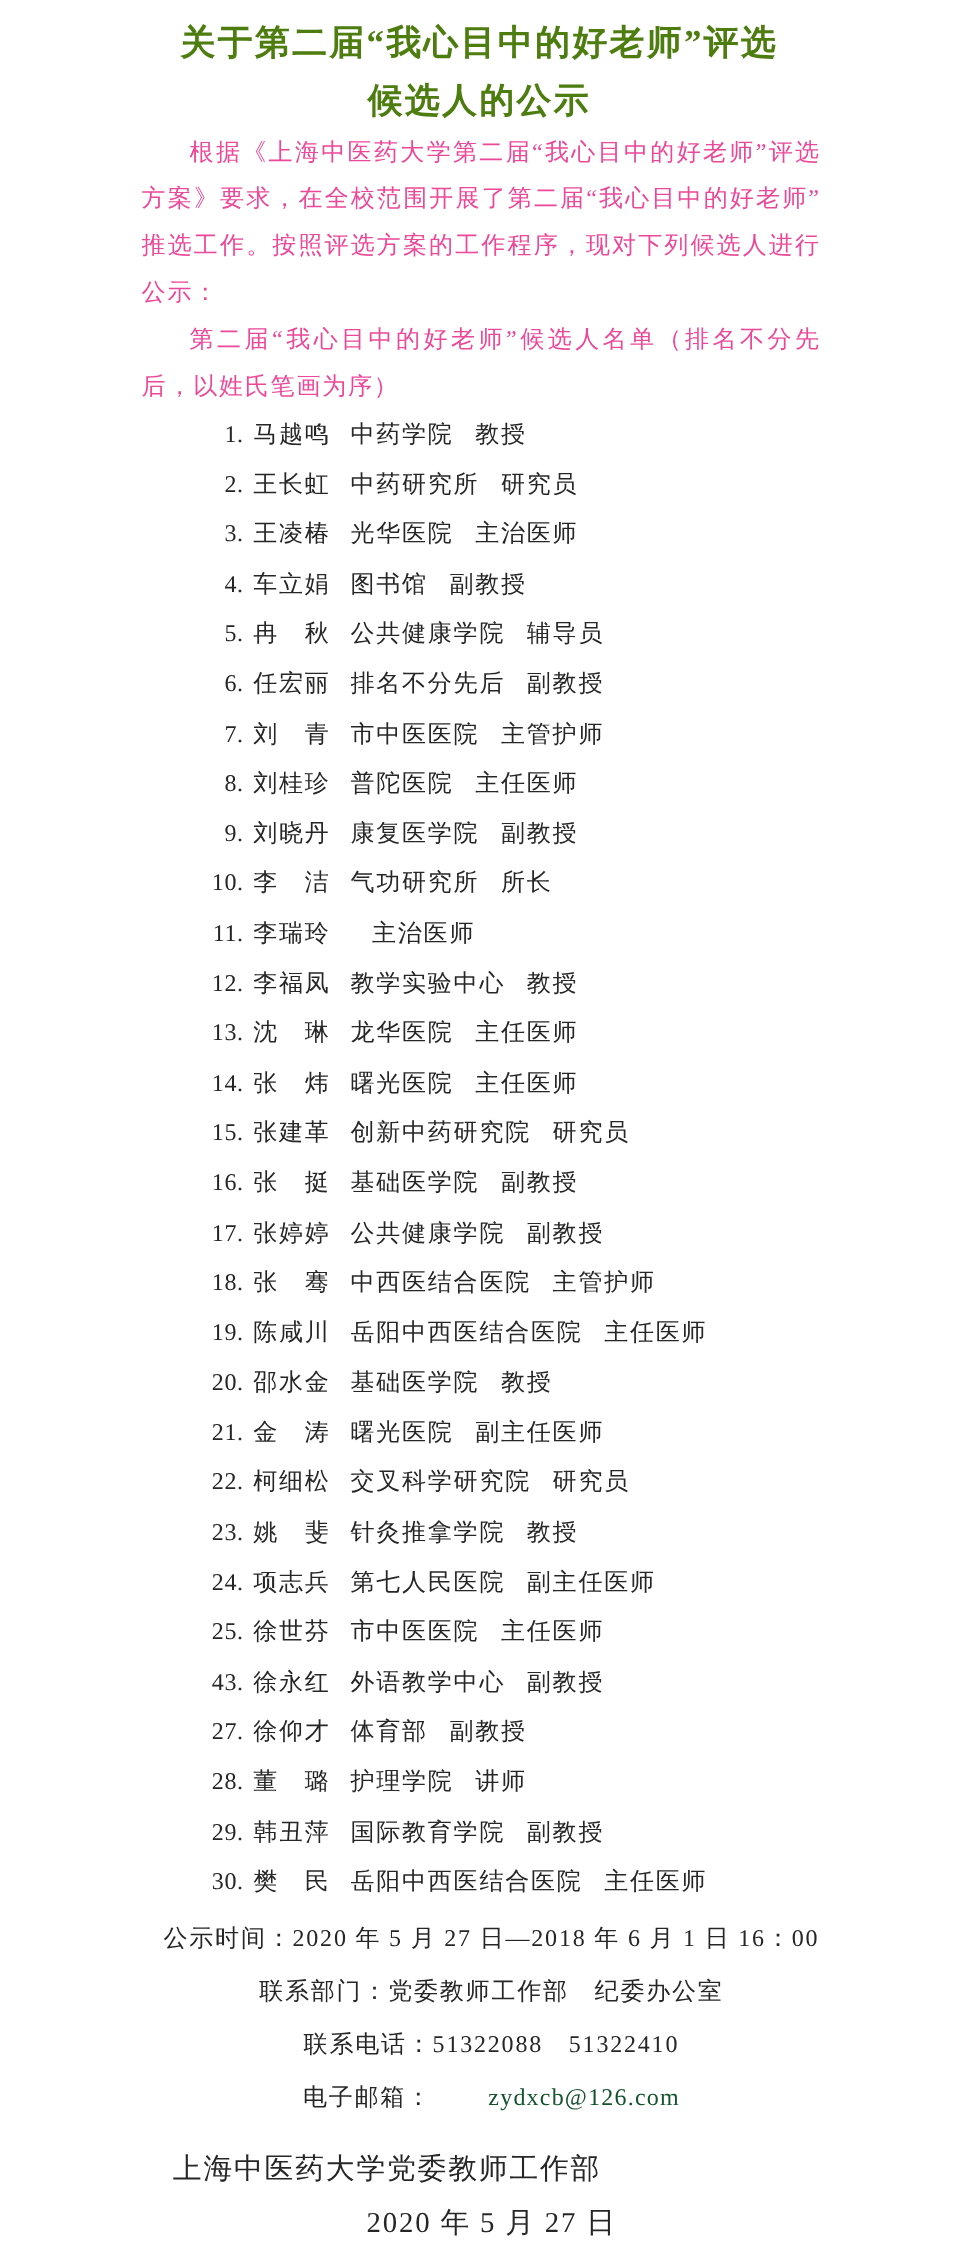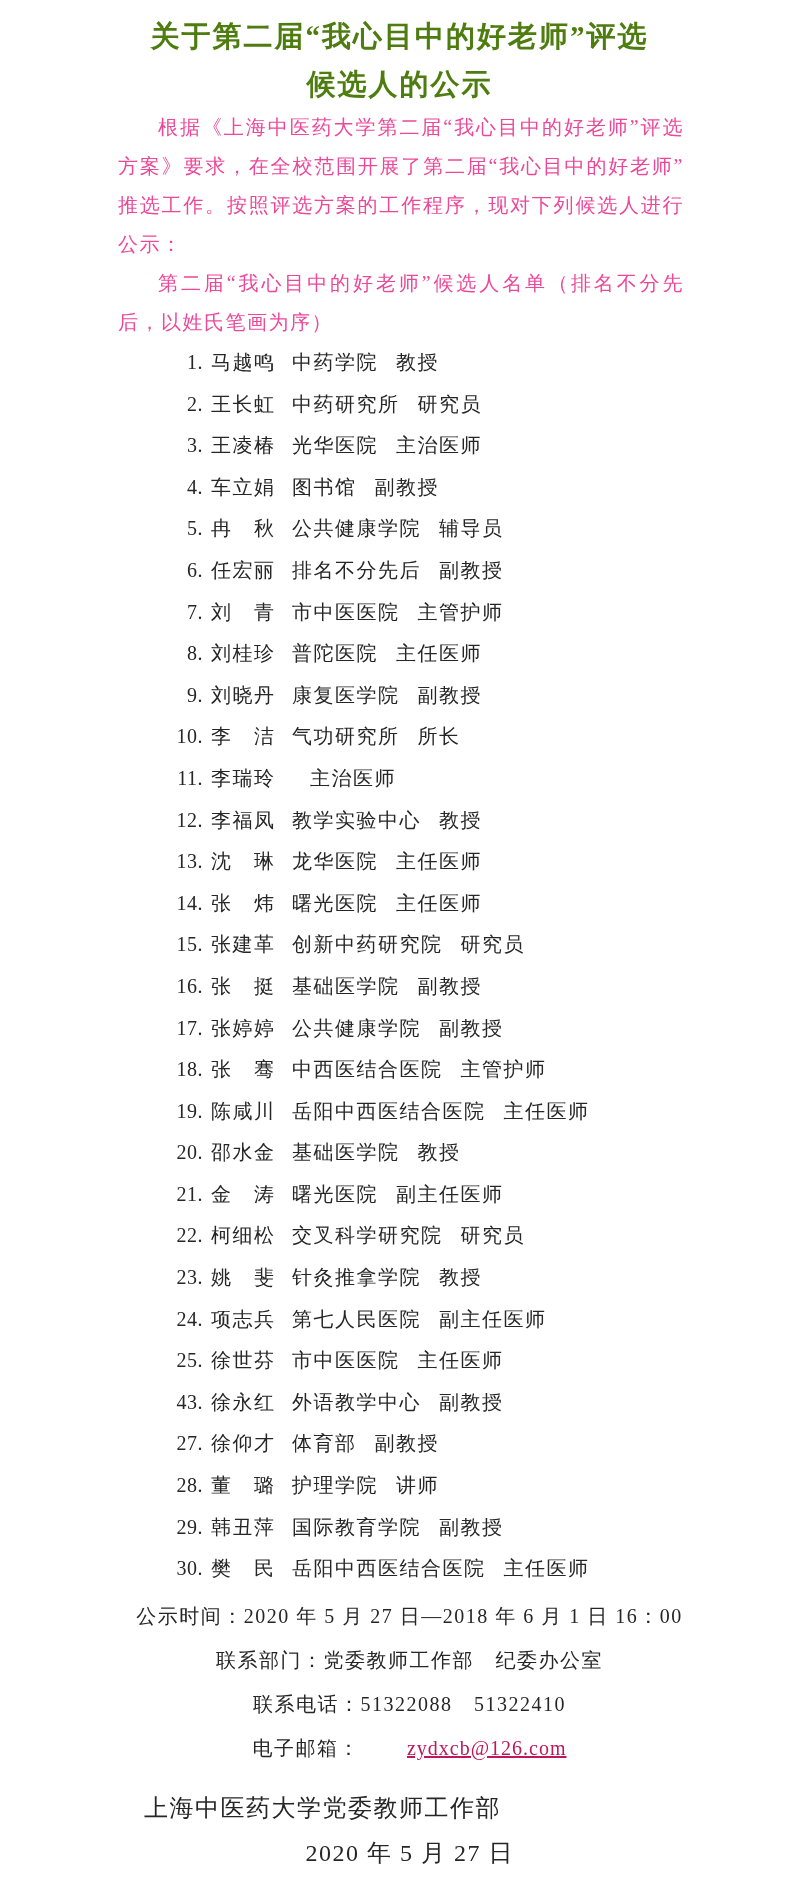--- a/index.html
+++ b/index.html
@@ -48,22 +48,21 @@
   .dept  { display: inline-block; }
   .jtitle{ display: inline-block; margin-left: 18px; }
   .footer-block { margin: 4px 0 0 17px; text-align: center; }
   .footer-line {
     font-size: 20px;
     line-height: 44px;
     letter-spacing: 1.5px;
     white-space: pre;
   }
   .email-link {
-    color: #be185d;
-    text-decoration: underline;
+    color: #14532d;
     cursor: pointer;
     letter-spacing: 1px;
     margin-left: 47px;
   }
   .signature-block { margin-top: 16px; text-align: right; }
   .signature-line {
     font-size: 24px;
     line-height: 45px;
     letter-spacing: 1.5px;
     white-space: pre;

